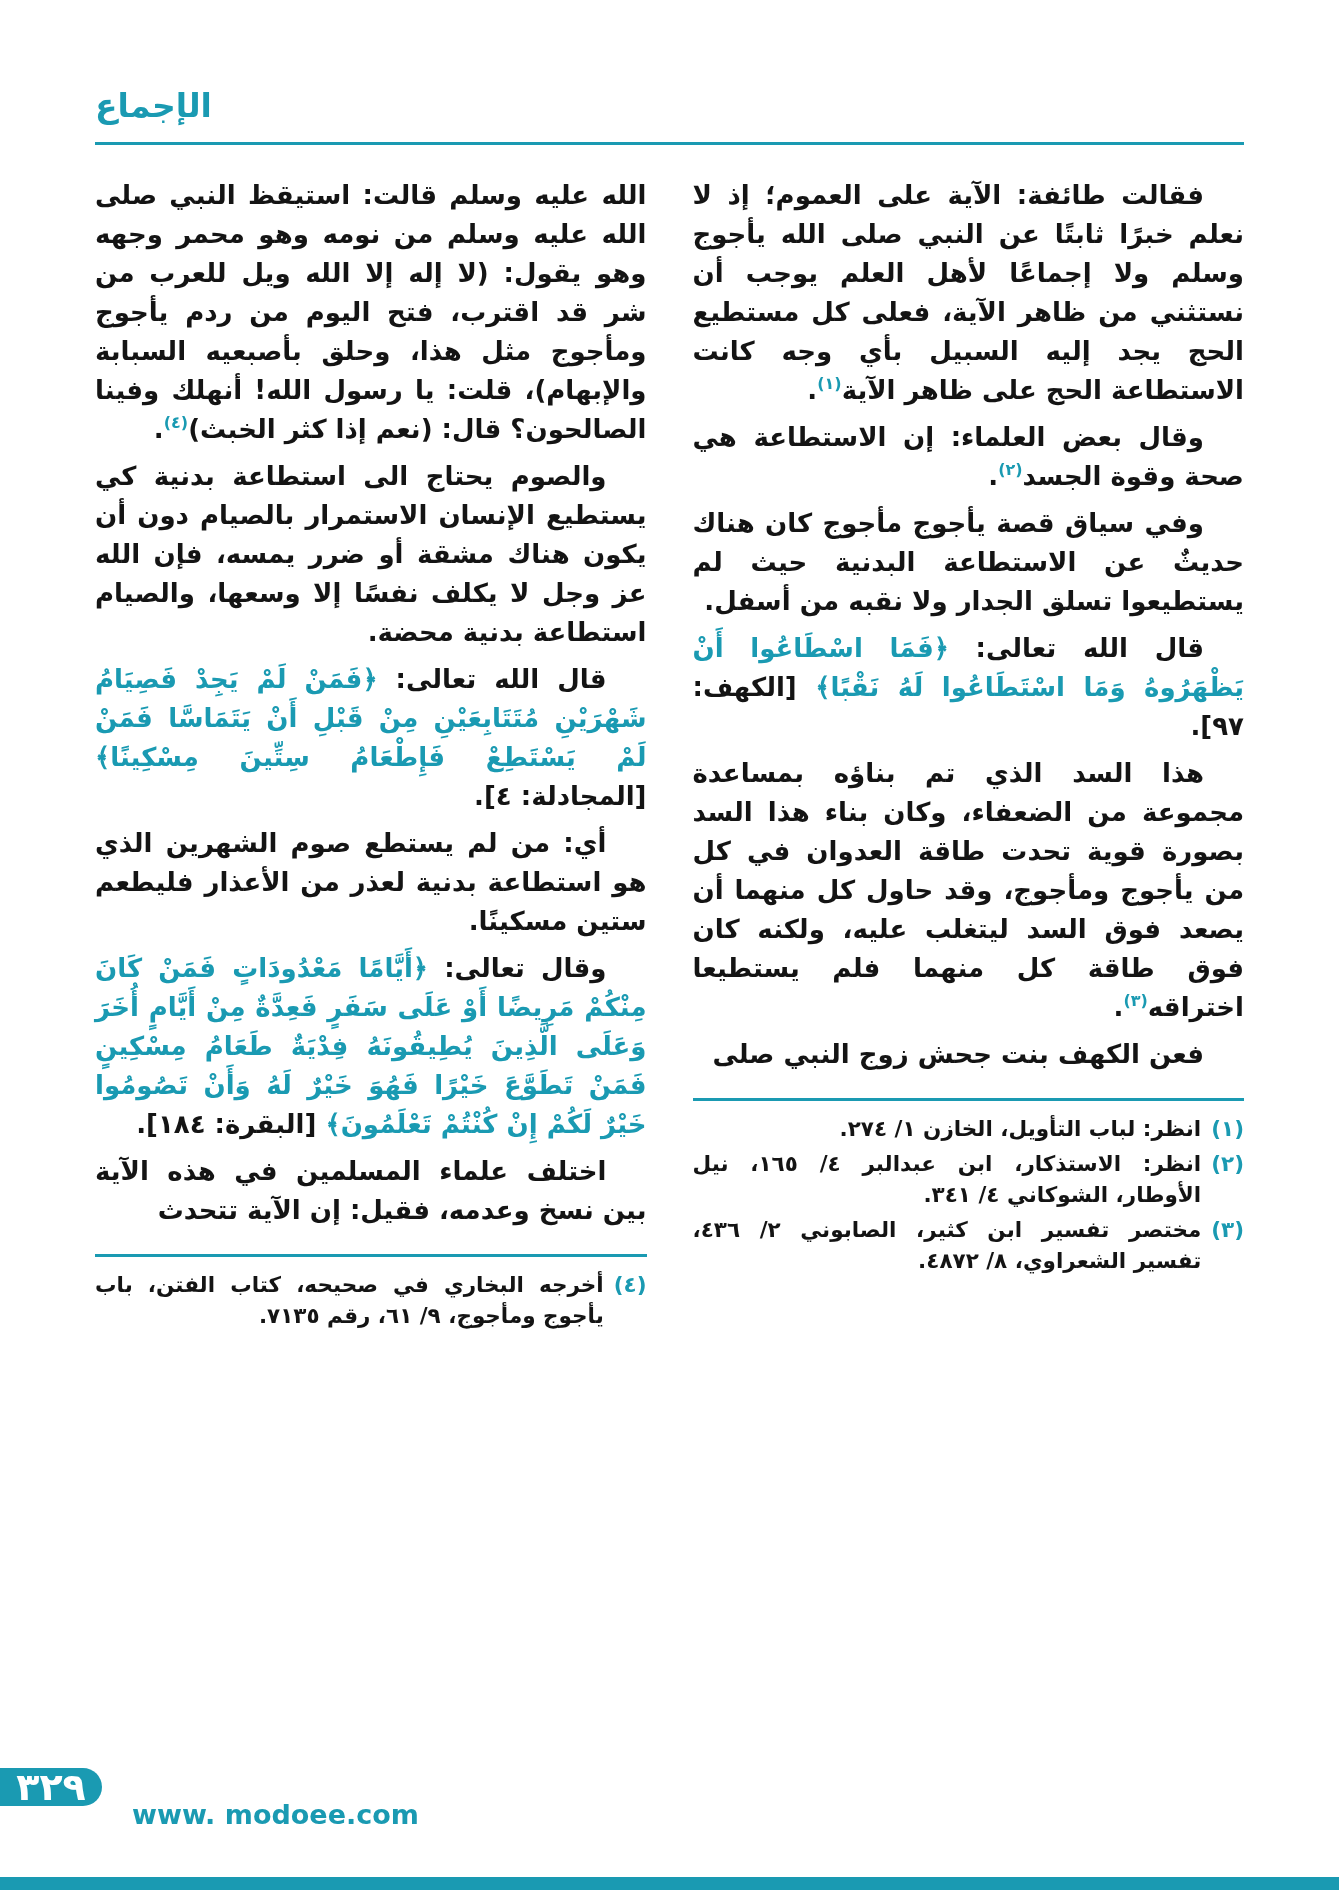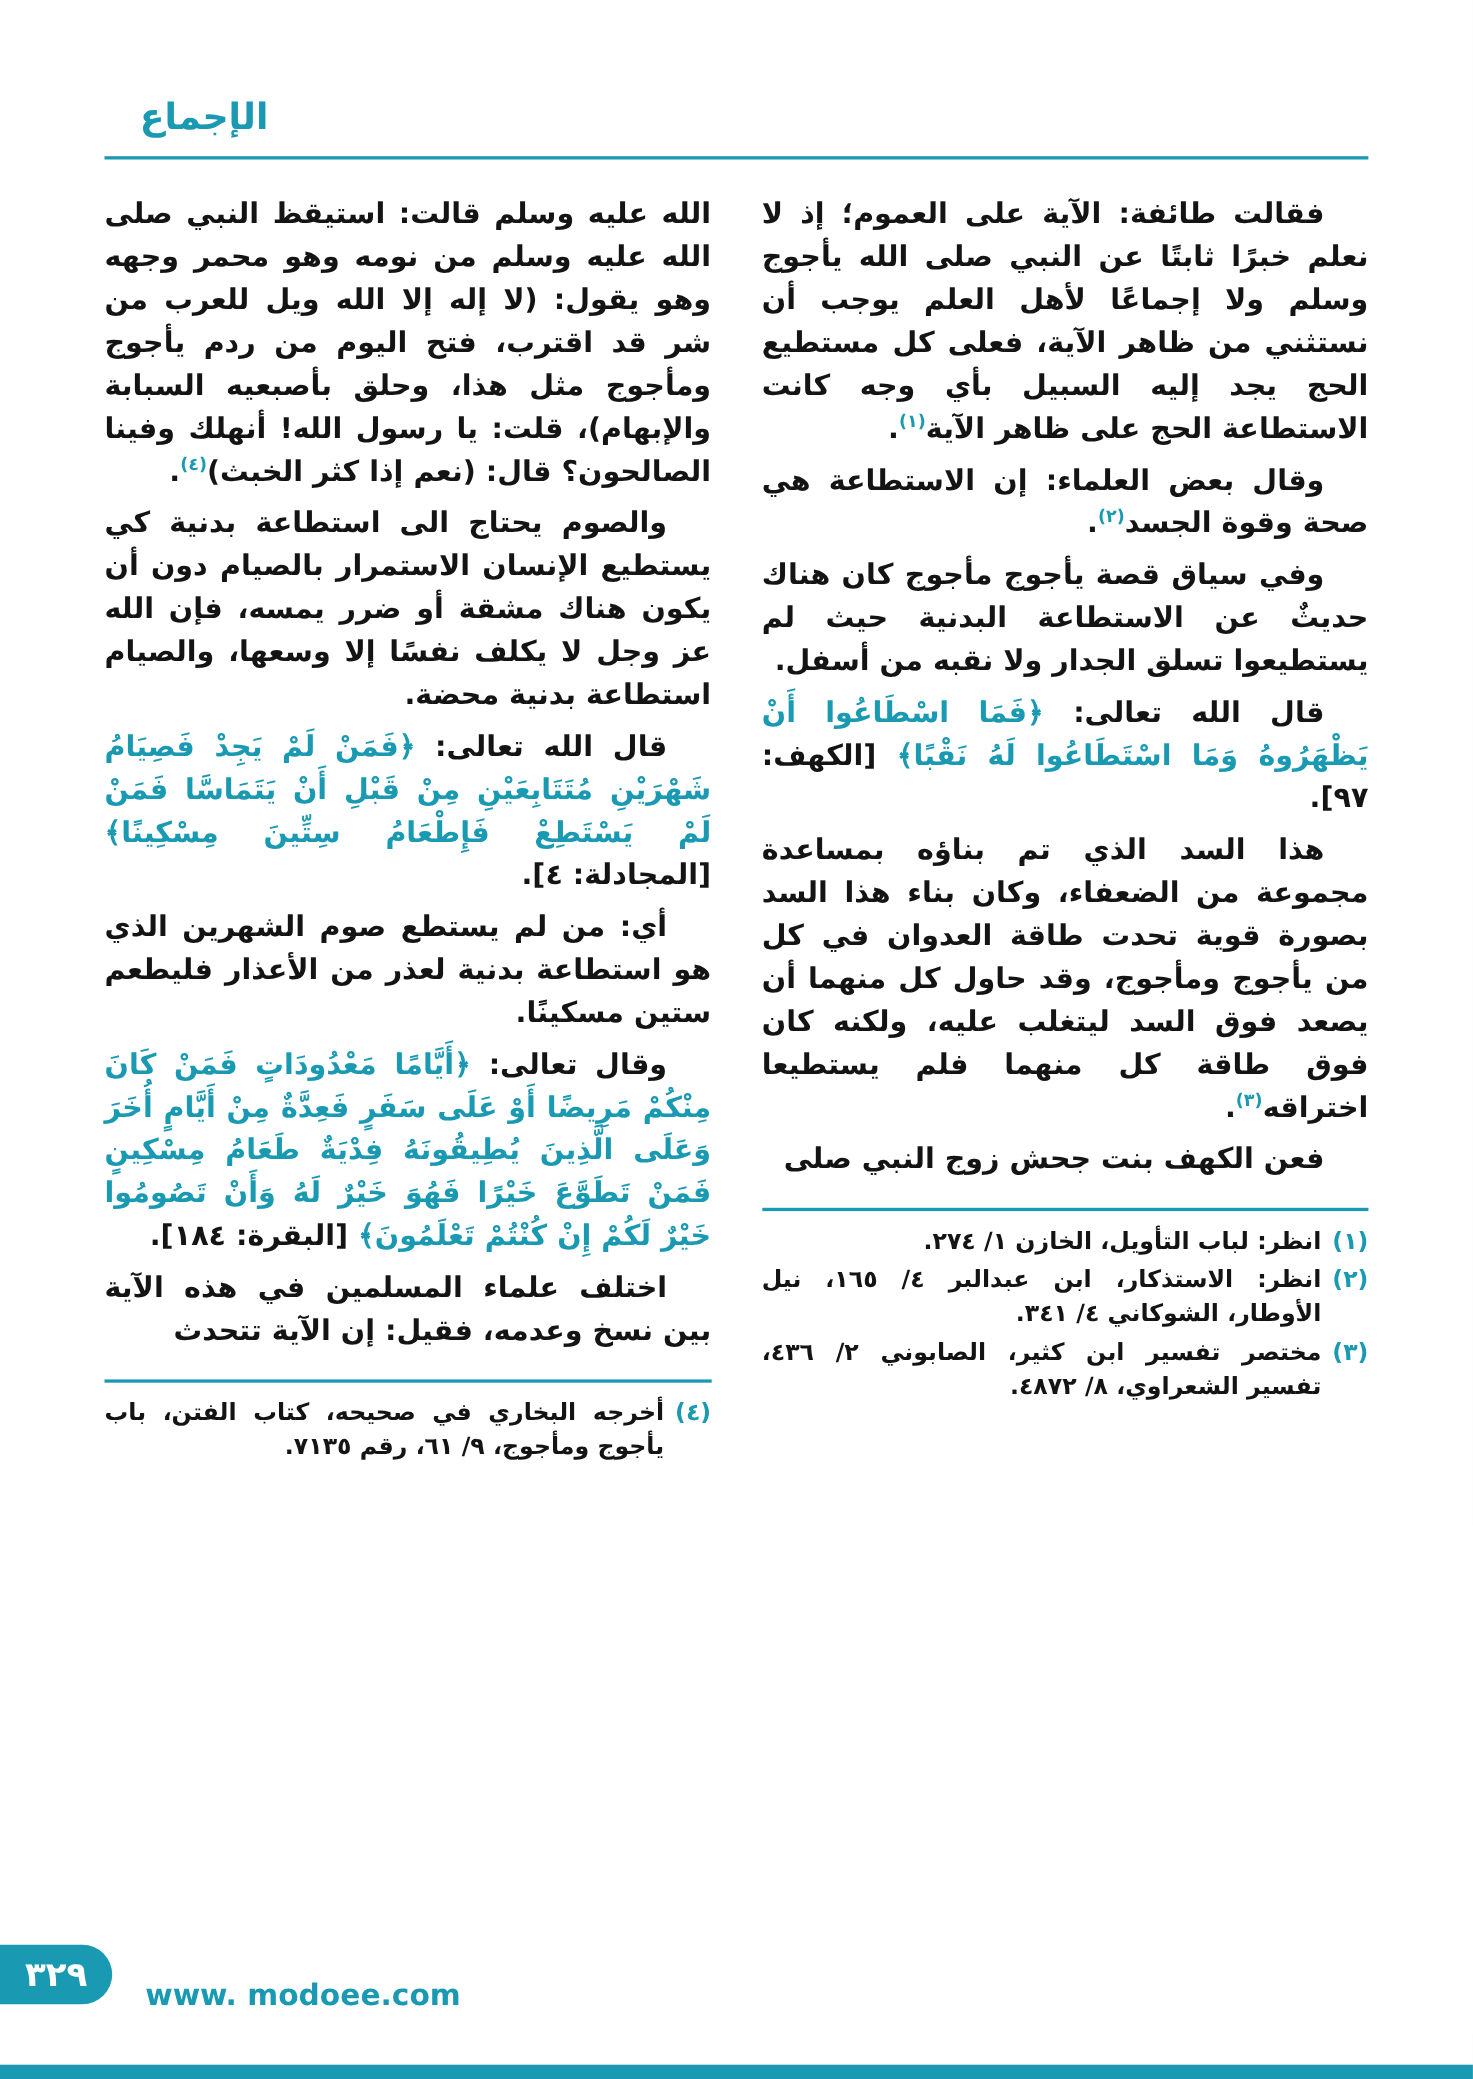--- a/index.html
+++ b/index.html
@@ -19,21 +19,20 @@
   
   .header{
     position:absolute;top:86px;left:95px;right:95px;height:60px;
   }
   .header-title{
     position:absolute;left:0;top:0;
     color:var(--accent);
     font-size:33px;font-weight:bold;
     direction:rtl;
     letter-spacing:1px;
-    margin-left:32px;
   }
   .header-rule{
     position:absolute;left:0;right:0;top:56px;height:3px;
     background:var(--accent);
   }
   
   .content{
     position:absolute;top:176px;left:95px;right:95px;
     direction:rtl;
     display:flex;
@@ -70,25 +69,25 @@
     font-size:21.5px;font-weight:bold;
     line-height:31px;
     text-align:justify;
     color:var(--text);
   }
   .fn-num{color:var(--accent);flex:0 0 auto;}
   .fn-text{flex:1;}
   
   .page-badge{
     position:absolute;left:0;top:1768px;
-    width:102px;height:54px;
+    width:102px;height:38px;
     background:var(--accent);
     border-radius:0 27px 27px 0;
     color:#ffffff;
-    font-size:31px;font-weight:bold;
+    font-size:38px;font-weight:bold;
     display:flex;align-items:center;justify-content:center;
     direction:rtl;
   }
   .website{
     position:absolute;left:132px;top:1780px;
     color:var(--accent);
     font-size:27px;font-weight:bold;
     direction:ltr;
     margin-top:19px;
   }

